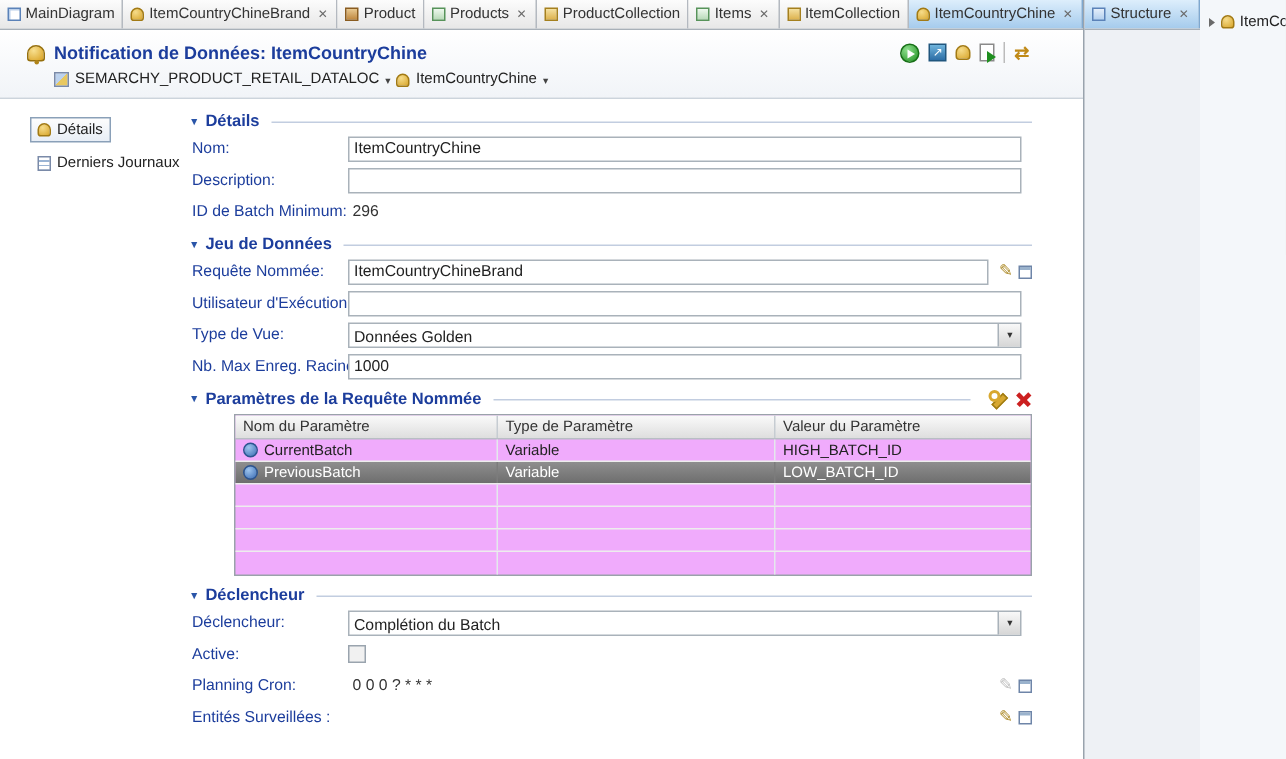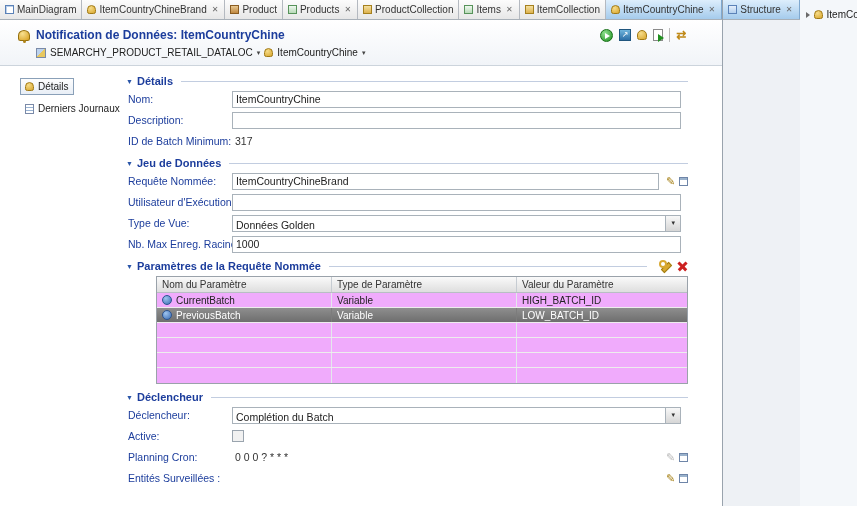--- a/index.html
+++ b/index.html
@@ -41,21 +41,21 @@
            color:#fff;font-size:8px;line-height:10px;text-align:center}
   .bell-sm{width:10px;height:10px;background:radial-gradient(circle at 35% 30%,#f6dc8a,#d8a62c);
            border:1px solid #a27a14;border-radius:50% 50% 25% 25%}
   .page-run{width:10px;height:12px;background:#fff;border:1px solid #8a8a8a;position:relative}
   .page-run::after{content:"";position:absolute;right:-2px;bottom:-2px;border-left:6px solid #1f8f1f;
                    border-top:4px solid transparent;border-bottom:4px solid transparent}
   .vsep{width:1px;height:14px;background:#bbb}
   .sync-g{font-size:12px;font-weight:bold;color:#c08a18;line-height:1}
 
   .bcrumb{display:flex;align-items:center;gap:4px;padding:2px 8px 7px 36px}
-  .bc-item{display:flex;align-items:center;gap:4px;font-size:10px;color:#222}
+  .bc-item{display:flex;align-items:flex-end;gap:4px;font-size:10px;color:#222}
   .caret{font-size:7px;color:#444;line-height:1}
 
   
   .ebody{flex:1;display:flex;min-height:0;background:#fff}
   .leftnav{width:120px;padding:12px 4px 0 20px;flex:0 0 auto}
   .nav-item{display:flex;align-items:center;gap:4px;font-size:10px;color:#222;padding:2px 4px;
             margin-bottom:5px;border:1px solid transparent;width:max-content}
   .nav-item.selected{border:1px solid #8aa0b8;background:linear-gradient(#fdfdfd,#e8eef6)}
   .ic-journal{width:9px;height:10px;background:repeating-linear-gradient(#fff,#fff 2px,#9ab4d4 2px,#9ab4d4 3px);
               border:1px solid #7a8aa8}
@@ -215,21 +215,21 @@
           <input class="fin" value="ItemCountryChine" style="">
           <span class="ficons"></span>
         </div>
         <div class="frow">
           <span class="flabel">Description:</span>
           <input class="fin" style="">
           <span class="ficons"></span>
         </div>
         <div class="frow">
           <span class="flabel">ID de Batch Minimum:</span>
-          <span class="fstatic">317</span>
+          <span class="fstatic">296</span>
           <span class="ficons"></span>
         </div>
 
         <div class="sect">
           <span class="twistie">▼</span>
           <span class="sect-title">Jeu de Données</span>
           <span class="sect-rule"></span>
         </div>
         <div class="frow">
           <span class="flabel">Requête Nommée:</span>

